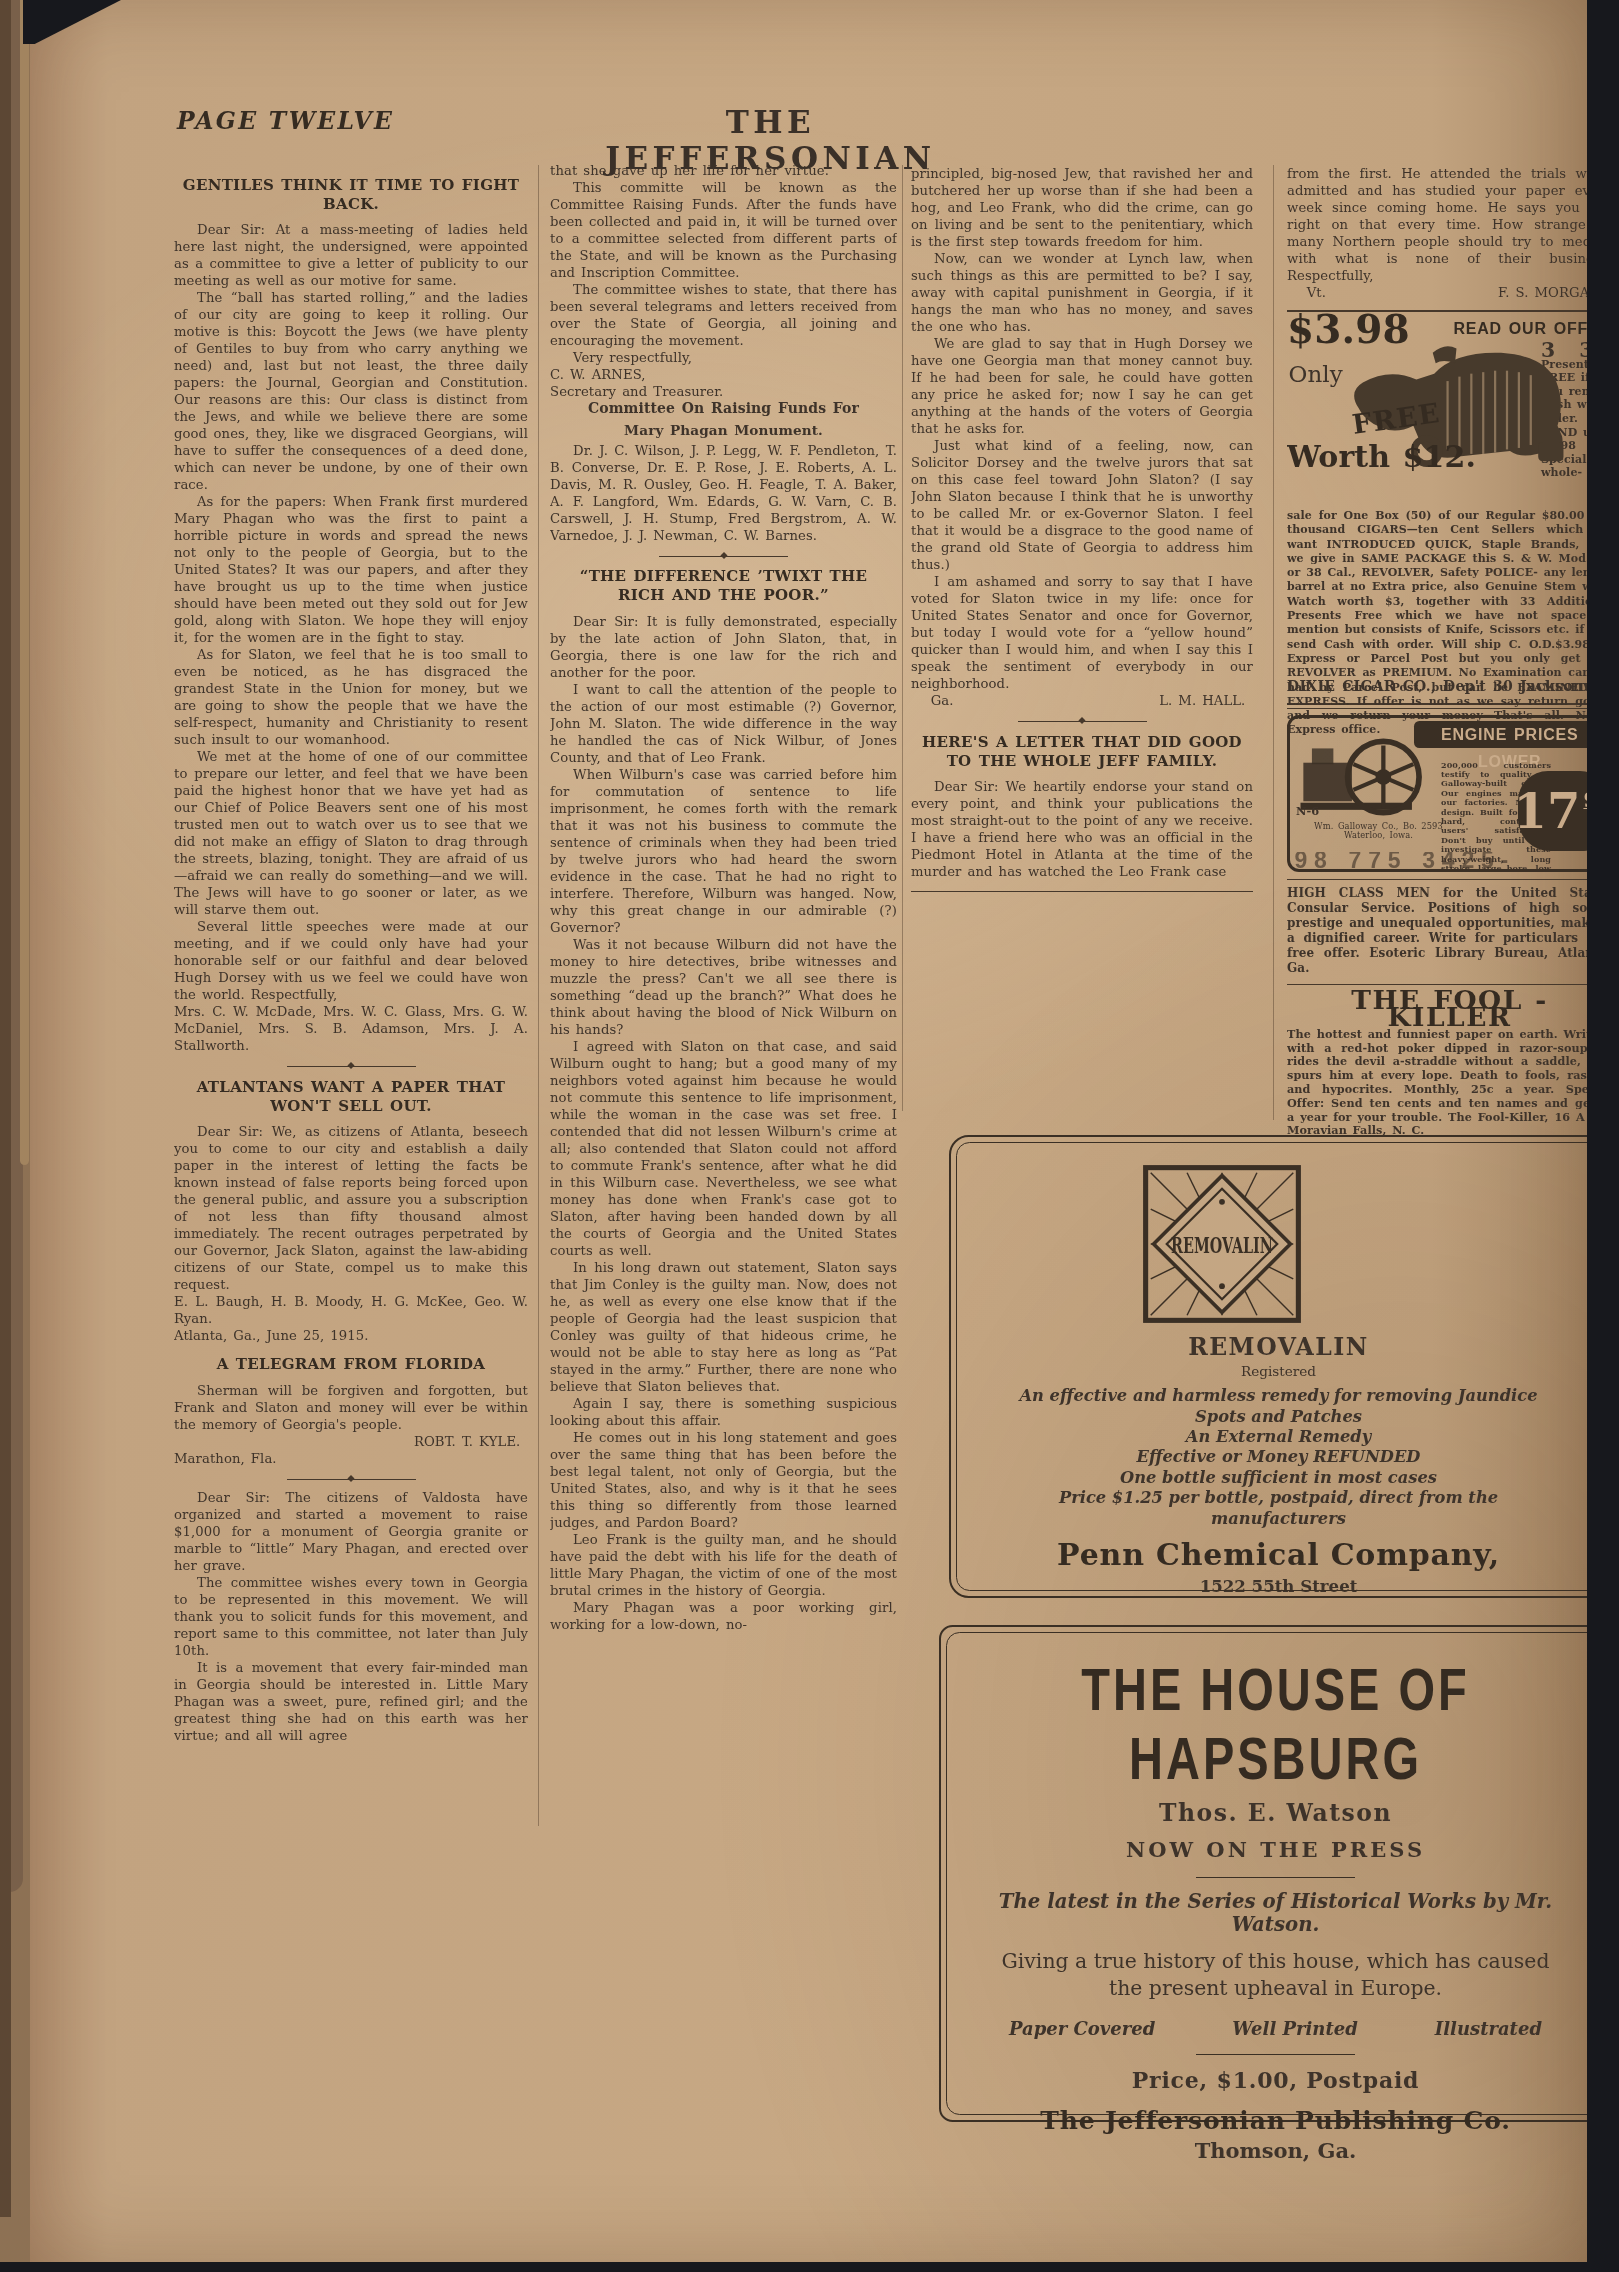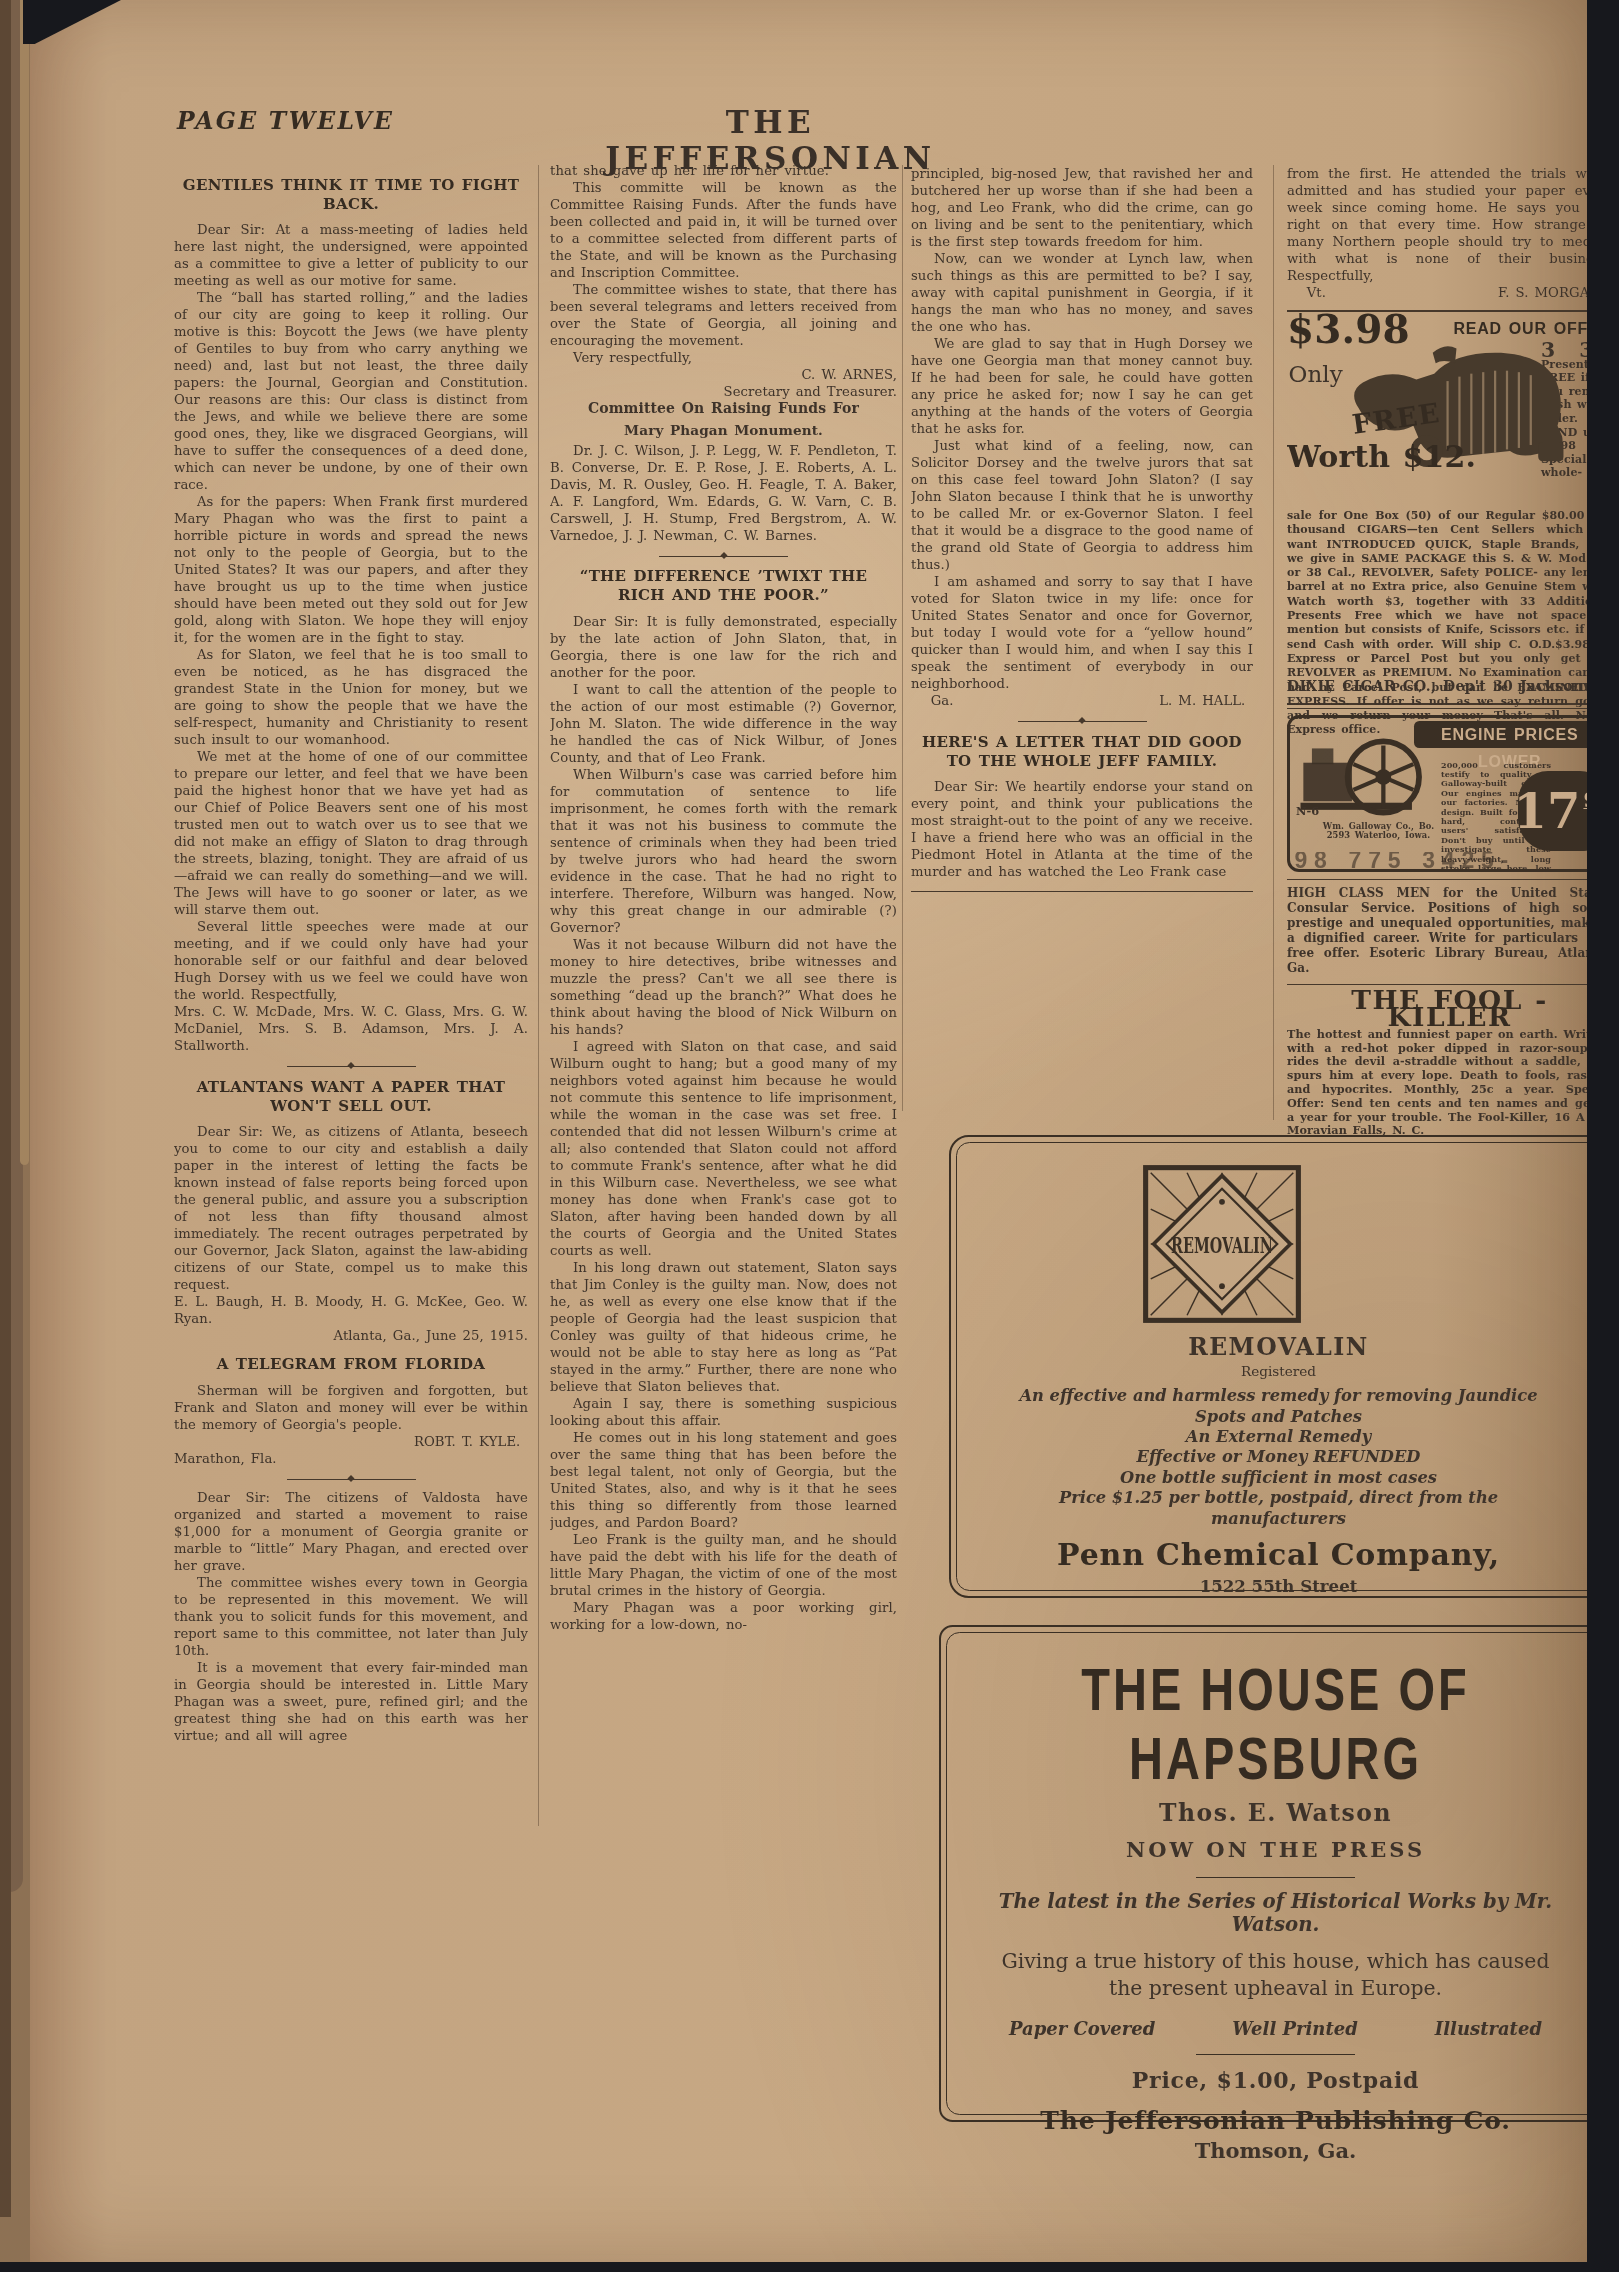--- a/index.html
+++ b/index.html
@@ -41,21 +41,21 @@
   .col4{left:1258px;top:165px;width:325px;height:972px;}
   .vrule{position:absolute;width:0.8px;background:rgba(74,56,38,.42);}
   .vr1{left:509px;top:165px;height:1661px;}
   .vr2{left:873px;top:165px;height:946px;}
   .vr3{left:1244px;top:165px;height:955px;}
 
   .blk-h{font-weight:bold;text-align:center;font-size:15px;line-height:19px;margin:10.6px 4.5px 7.6px;
          color:var(--ink-dk);letter-spacing:0.3px;}
   .blk-p{margin:0;}
   .blk-p.indent{text-indent:23px;}
-  .blk-c{text-align:right;}
+  .blk-c{text-align:left;}
   .blk-cb{font-weight:bold;text-align:center;font-size:14px;}
   .blk-cb2{font-weight:bold;text-align:center;font-size:13.6px;margin:4.5px 0 3px;}
   .blk-sig{display:flex;justify-content:space-between;padding:0 7.6px 0 19.7px;}
   .blk-div{margin:12px auto 9px;width:129px;border-top:1.9px solid #46382b;position:relative;}
   .blk-div::after{content:"";position:absolute;left:50%;top:-3.8px;width:5.3px;height:5.3px;
                   background:#46382b;transform:translateX(-50%) rotate(45deg);}
   .blk-rule{border-top:1.9px solid #46382b;margin:10.6px 0 7.6px;}
 
   
   .rule-med{border-top:2.3px solid #46382b;margin:9px 0 6px;}
@@ -79,21 +79,21 @@
   .rev-co{position:absolute;left:0;bottom:0;width:100%;font-weight:bold;font-size:14px;
           letter-spacing:0.3px;white-space:nowrap;}
 
   .engine{position:relative;height:151px;border:3px solid #3a2f24;border-radius:12px;
           margin:3px 0 6px;overflow:hidden;background:rgba(70,50,30,.06);}
   .eng-banner{position:absolute;top:3.8px;right:3.8px;width:191px;height:27px;background:#3a2f24;
               color:#c9ab8a;font-family:"Liberation Sans",sans-serif;font-weight:bold;
               font-size:16px;line-height:27px;text-align:center;letter-spacing:0.8px;border-radius:5.3px;}
   .eng-svg{position:absolute;left:4.5px;top:9px;width:141px;height:100px;}
   .eng-model{position:absolute;left:6px;top:85px;font-weight:bold;font-size:11.4px;}
-  .eng-co{position:absolute;left:24px;top:104px;width:129px;font-weight:bold;font-size:8.3px;
+  .eng-co{position:absolute;left:24px;top:104px;width:129px;font-weight:normal;font-size:8.3px;
           line-height:9.8px;text-align:center;}
   .eng-body{position:absolute;left:151px;top:35px;width:110px;font-weight:bold;font-size:8px;
             line-height:9.4px;text-align:justify;}
   .eng-price{position:absolute;right:2.3px;bottom:18px;width:89px;height:80px;background:#3a2f24;
              border-radius:30px 27px 23px 32px;color:#c9ab8a;display:flex;align-items:center;
              justify-content:center;gap:3px;}
   .eng-price .big{font-weight:bold;font-size:48px;line-height:1;}
   .eng-price .sup{font-weight:bold;font-size:19.7px;text-decoration:underline;margin-top:-19.7px;}
   .eng-digits{position:absolute;left:4.5px;bottom:0;right:95px;font-family:"Liberation Sans",sans-serif;
               font-weight:bold;font-size:23px;letter-spacing:6.8px;color:rgba(58,47,36,.6);white-space:nowrap;overflow:hidden;}

